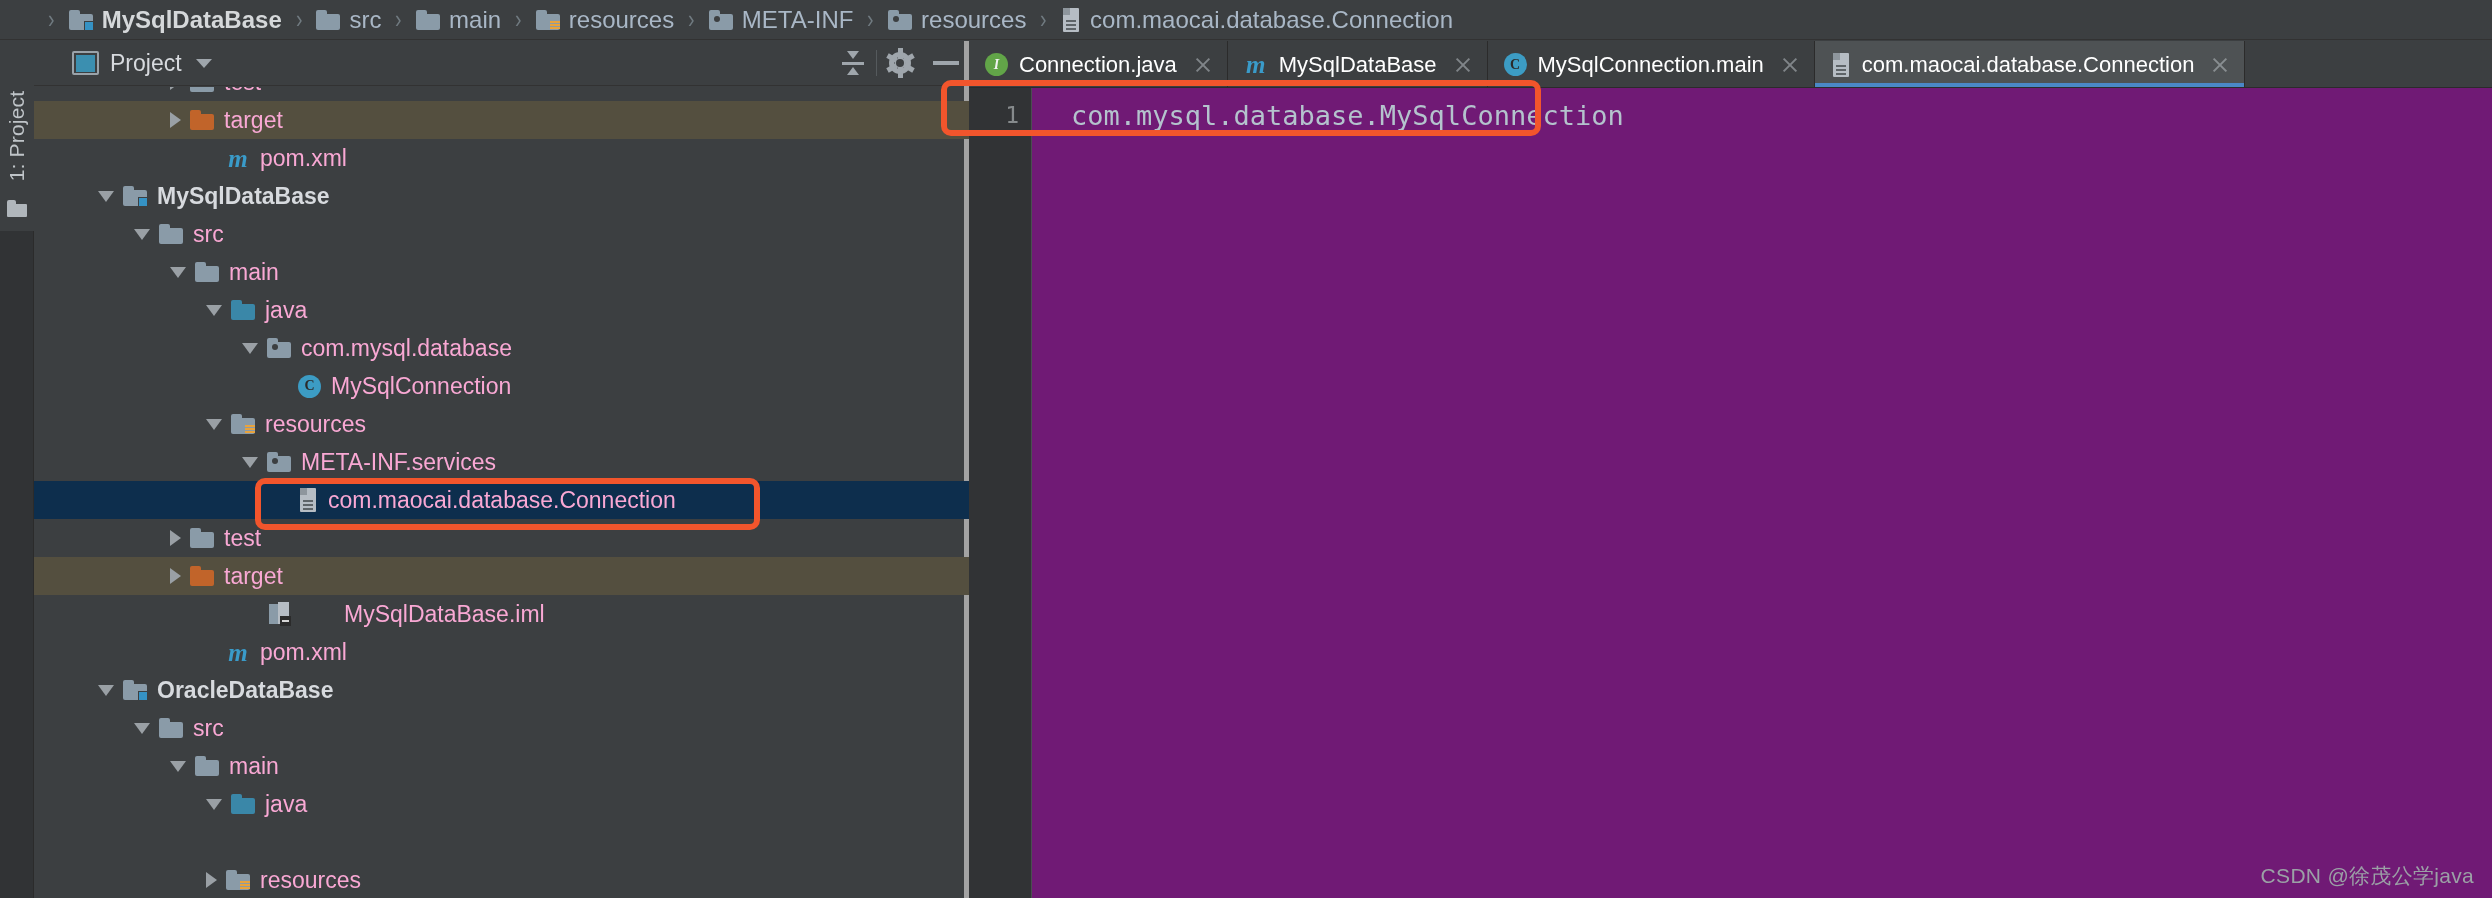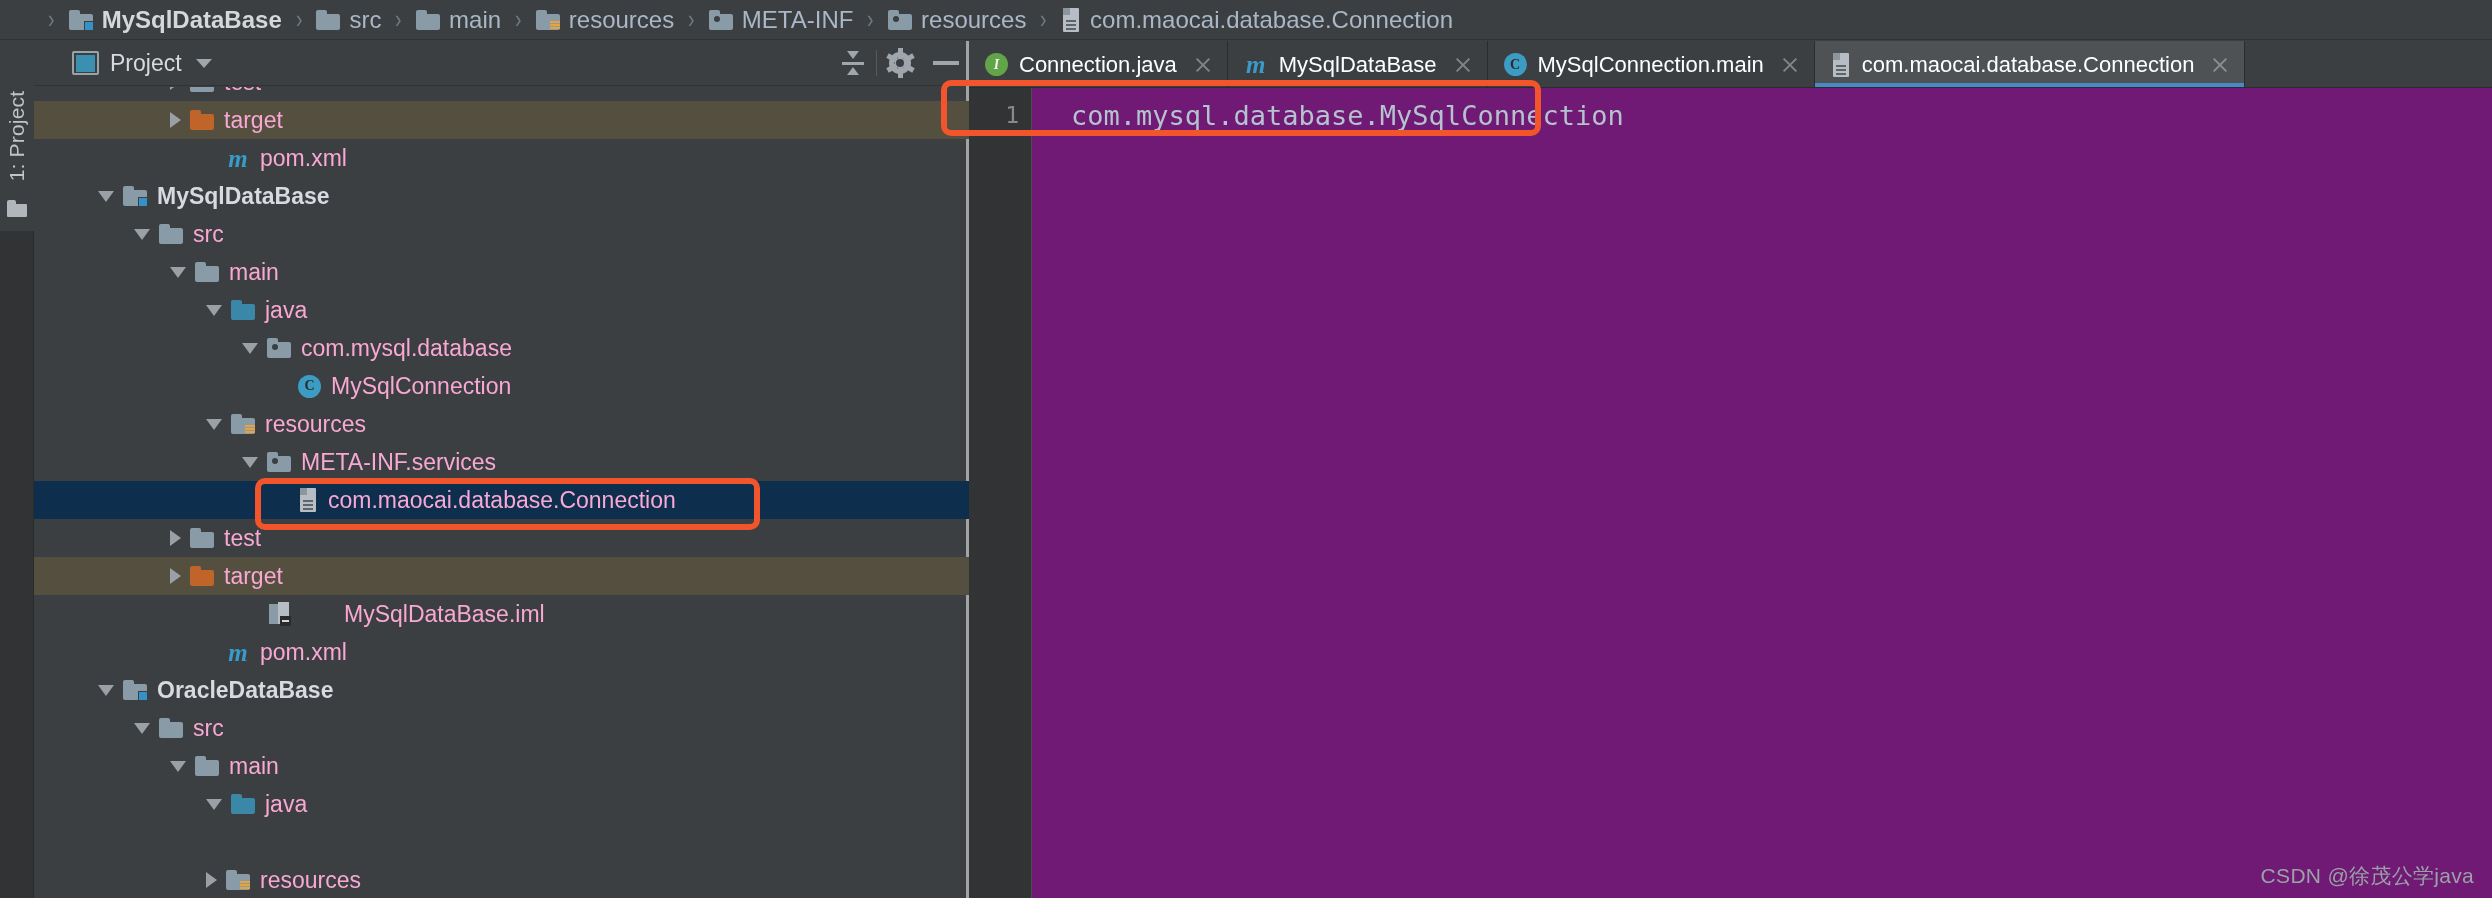--- a/index.html
+++ b/index.html
@@ -110,21 +110,21 @@
     position:absolute; left:0; bottom:0; width:20px; height:13px; background:#b0b6bb; border-radius:1px;
   }
   #toolstrip .tab .folder-mini .ft {
     position:absolute; left:0; top:0; width:9px; height:5px; background:#b0b6bb; border-radius:2px 2px 0 0;
   }
 
   
   #project-panel {
     position: absolute; left: 34px; top: 41px; width: 935px; height: 857px;
     background: #3c3f41;
-    border-right: 3px solid #a3a3a3;
+    border-right: 5px solid #a3a3a3;
   }
   #project-header {
     position: absolute; left: 0; top: 0; width: 935px; height: 45px;
     display: flex; align-items: center;
     border-bottom: 1px solid #323232;
   }
   #project-header .title {
     font-size: 23px; color: #d7dade; margin-left: 11px;
   }
   .proj-icon { width: 27px; height: 24px; position: relative; margin-left: 38px; }

